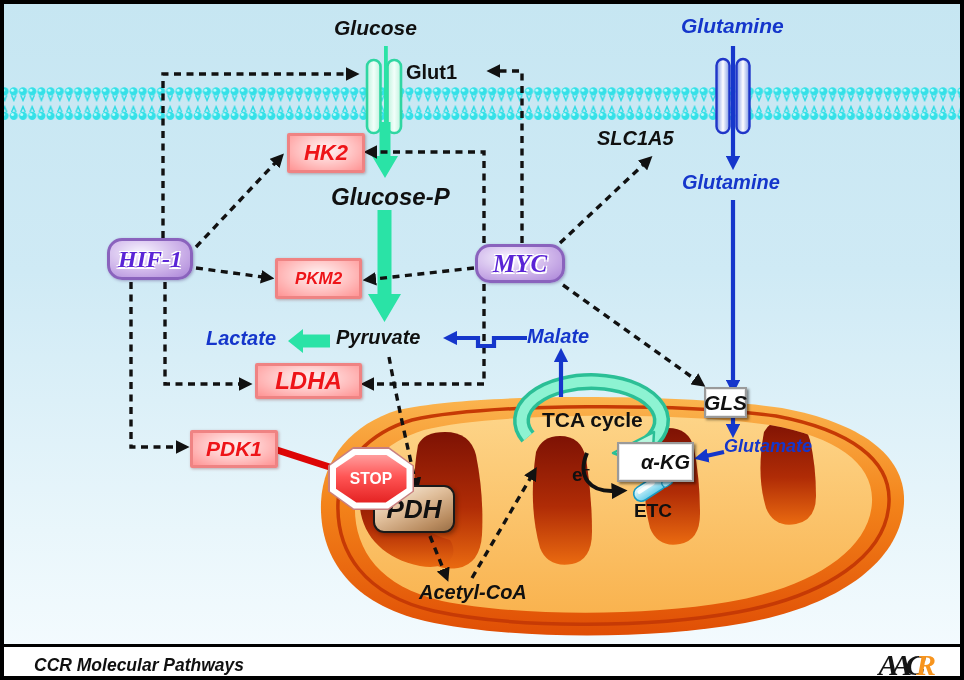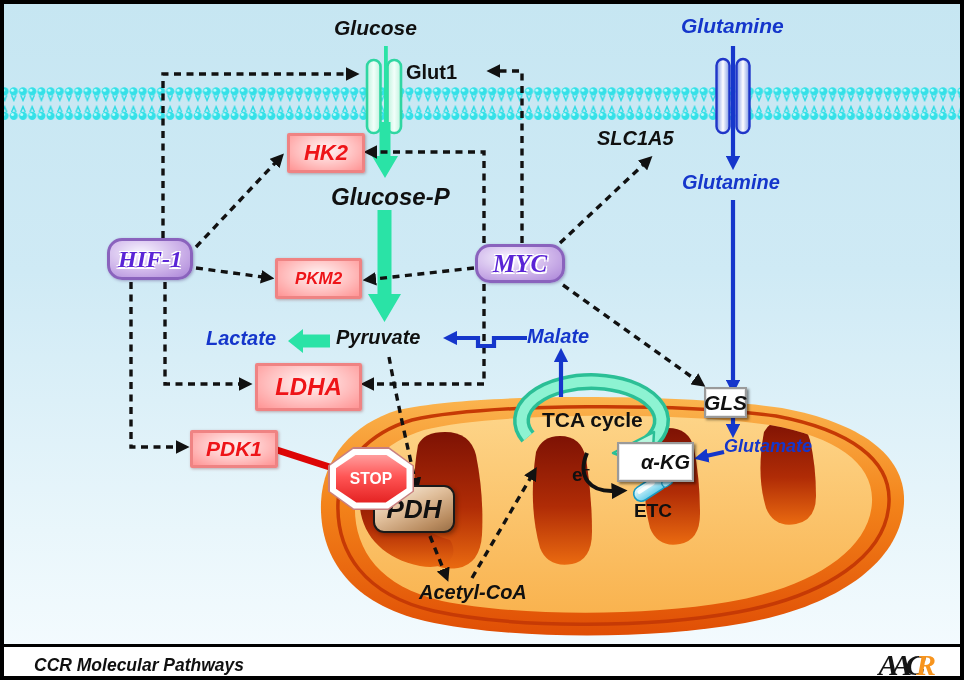--- a/index.html
+++ b/index.html
@@ -167,21 +167,21 @@
     <rect x="12" y="1" width="11" height="7" rx="3" fill="#9fe2f5" stroke="#189ac2" stroke-width="1.2"></rect>
   </g>
 </svg>
 
 <div class="box pink" style="left:287px;top:133px;width:78px;height:40px;font-size:22px;">
       <span>HK2</span>
     </div>
 <div class="box pink" style="left:275px;top:258px;width:87px;height:41px;font-size:17px;">
       <span>PKM2</span>
     </div>
-<div class="box pink" style="left:255px;top:363px;width:107px;height:48px;font-size:24px;">
+<div class="box pink" style="left:255px;top:363px;width:107px;height:36px;font-size:24px;">
       <span>LDHA</span>
     </div>
 <div class="box pink" style="left:190px;top:430px;width:88px;height:38px;font-size:21px;">
       <span>PDK1</span>
     </div>
 <div class="box purple" style="left:107px;top:238px;width:86px;height:42px;font-size:24px;">
       <span>HIF-1</span>
     </div>
 <div class="box purple" style="left:475px;top:244px;width:90px;height:39px;font-size:25px;">
       <span>MYC</span>

